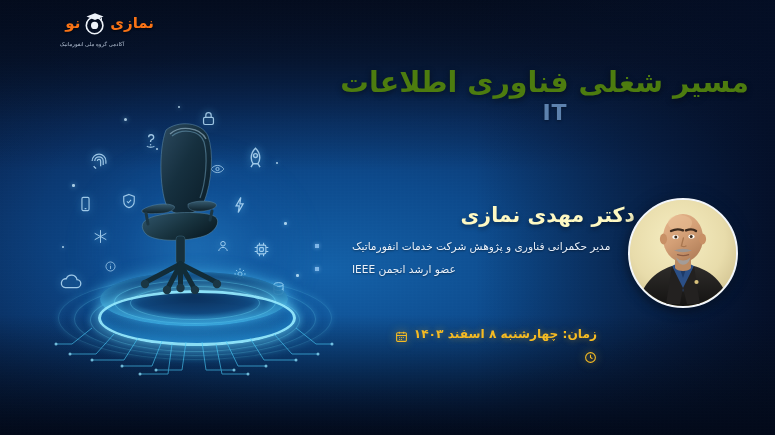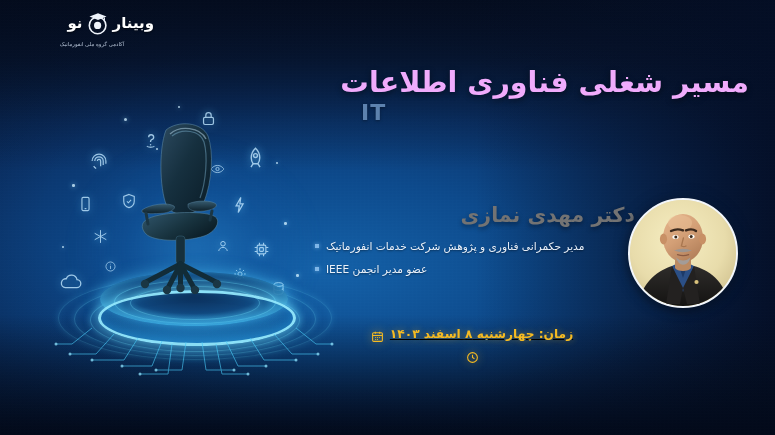--- a/index.html
+++ b/index.html
@@ -44,21 +44,21 @@
   }
 
   
   .logo{
     position:absolute;left:14px;top:8px;width:140px;height:46px;
   }
   .logo-row{
     display:flex;align-items:center;justify-content:flex-start;gap:2px;height:30px;
   }
   .logo-word{
-    color:#ffffff;font-size:15px;font-weight:700;letter-spacing:-.5px;
+    color:#f97316;font-size:15px;font-weight:700;letter-spacing:-.5px;
     text-shadow:0 1px 2px rgba(0,0,0,.6);
     direction:rtl;
   }
   .logo-mark{
     position:relative;width:26px;height:26px;flex:0 0 26px;
   }
   .logo-sub{
     margin-top:3px;color:#c3d0e2;font-size:5.4px;letter-spacing:.1px;
     direction:rtl;text-align:center;width:124px;opacity:.92;
   }
@@ -112,72 +112,73 @@
   .title-block{
     position:absolute;right:26px;top:60px;width:430px;text-align:right;
   }
   .eyebrow{
     color:#f6bb22;font-size:14.5px;font-weight:700;line-height:1.2;
     text-shadow:0 0 9px rgba(246,187,34,.75), 0 0 20px rgba(246,187,34,.38);
     letter-spacing:.2px;
   }
   .main-title{
     margin-top:6px;
-    color:#f0abfc;font-size:28.5px;font-weight:700;line-height:1.22;
+    color:#4d7c0f;font-size:28.5px;font-weight:700;line-height:1.22;
     letter-spacing:-.2px;
     text-shadow:0 2px 6px rgba(0,0,0,.45);
   }
   .it-text{
     margin-top:-1px;
     color:#5d82ae;font-size:22px;font-weight:700;letter-spacing:1px;
-    direction:ltr;text-align:left;padding-left:42px;
+    direction:ltr;text-align:center;padding-left:42px;
     text-shadow:0 1px 3px rgba(0,0,0,.35);
   }
 
   
   .speaker-block{
     position:absolute;right:140px;top:203px;width:320px;text-align:right;
   }
   .speaker-name{
-    color:#737373;font-size:20.5px;font-weight:700;line-height:1.25;
+    color:#fef9c3;font-size:20.5px;font-weight:700;line-height:1.25;
     text-shadow:0 2px 5px rgba(0,0,0,.4);
   }
   .cred-list{
     margin-top:9px;list-style:none;padding:0;
   }
   .cred-item{
     display:flex;flex-direction:row-reverse;align-items:flex-start;gap:7px;
     justify-content:flex-start;margin-bottom:7px;
   }
   .cred-bullet{
     flex:0 0 4px;width:4px;height:4px;margin-top:6px;
     background:#7fb6e8;box-shadow:0 0 4px rgba(130,190,235,.8);
   }
   .cred-text{
     color:#eaf1fa;font-size:10.6px;line-height:1.52;font-weight:400;
     text-align:right;max-width:268px;
     text-shadow:0 1px 2px rgba(0,0,0,.4);
+    margin-left:26px;
   }
 
   
   .portrait{
     position:absolute;left:628px;top:198px;width:106px;height:106px;border-radius:50%;
     border:2.5px solid #f2f6fb;
     box-shadow:0 0 14px rgba(10,30,60,.75), 0 3px 10px rgba(0,0,0,.5);
     overflow:hidden;background:#e8dfb8;
   }
   .portrait svg{display:block;width:100%;height:100%;}
 
   
   .footer{
     position:absolute;right:178px;top:327px;width:250px;text-align:right;
   }
   .f-row{
     display:flex;flex-direction:row-reverse;align-items:center;gap:6px;
-    justify-content:center;margin-bottom:7px;text-decoration:underline;
+    justify-content:flex-end;margin-bottom:7px;
   }
   .f-icon{
     flex:0 0 13px;width:13px;height:13px;color:#f6bb22;
     filter:drop-shadow(0 0 5px rgba(246,187,34,.6));
   }
   .f-text{
     color:#f6bb22;font-size:12.2px;font-weight:700;line-height:1.25;
     text-shadow:0 0 7px rgba(246,187,34,.45);
   }
 </style>
@@ -188,21 +189,21 @@
 
   <div class="bg-base"></div>
   <div class="bg-topdark"></div>
   <div class="bg-rightdark"></div>
   <div class="bg-bottomdark"></div>
   <div class="bg-vignette"></div>
   <div class="bg-grain"></div>
 
   <div class="logo">
     <div class="logo-row">
-      <span class="logo-word">وبینار</span>
+      <span class="logo-word">نمازی</span>
       <span class="logo-mark">
         <svg viewBox="0 0 26 26" xmlns="http://www.w3.org/2000/svg">
           <g fill="none" stroke="#eef3fa" stroke-width="1.6">
             <circle cx="12.6" cy="15.4" r="8.3"></circle>
           </g>
           <circle cx="12.6" cy="15.4" r="3.6" fill="#eef3fa"></circle>
           <path d="M4.5 6.6 L13 3.2 L21.5 6.6 L13 10 Z" fill="#eef3fa"></path>
           <path d="M19.4 7.6 L19.4 11.6" stroke="#eef3fa" stroke-width="1.1" fill="none"></path>
         </svg>
       </span>
@@ -415,21 +416,21 @@
 
   <div class="speaker-block">
     <div class="speaker-name">دکتر مهدی نمازی</div>
     <ul class="cred-list">
       <li class="cred-item">
         <span class="cred-bullet"></span>
         <span class="cred-text">مدیر حکمرانی فناوری و پژوهش شرکت خدمات انفورماتیک</span>
       </li>
       <li class="cred-item">
         <span class="cred-bullet"></span>
-        <span class="cred-text">عضو مدیر انجمن IEEE</span>
+        <span class="cred-text">عضو ارشد انجمن IEEE</span>
       </li>
     </ul>
   </div>
 
   <div class="portrait">
     <svg viewBox="0 0 106 106" xmlns="http://www.w3.org/2000/svg">
       <defs>
         <radialGradient id="bgP" cx="45%" cy="38%" r="72%">
           <stop offset="0%" stop-color="#f6eec2"></stop>
           <stop offset="62%" stop-color="#e8dcab"></stop>

